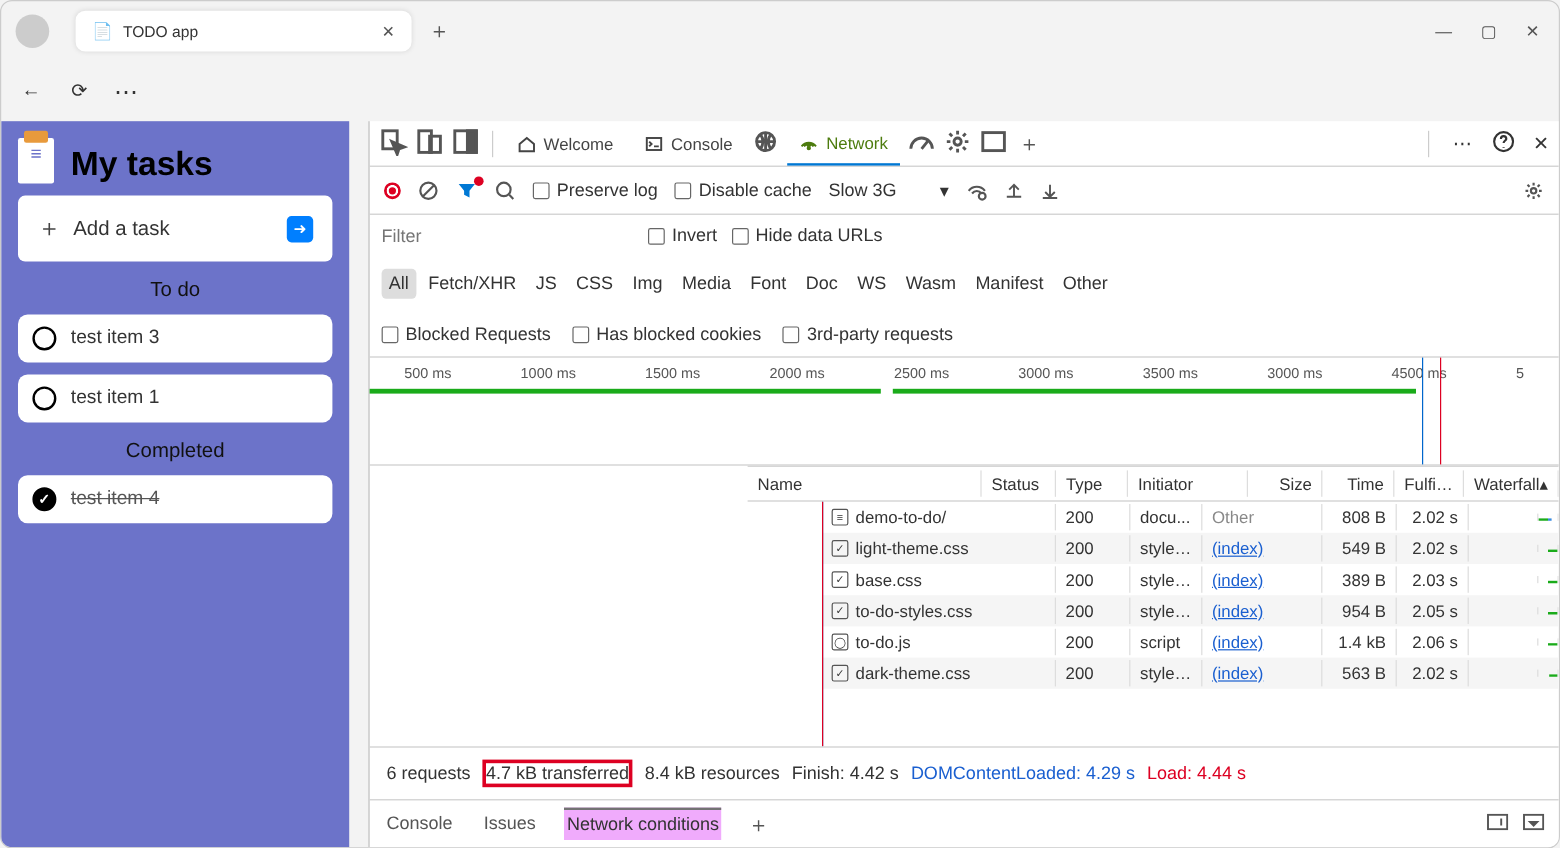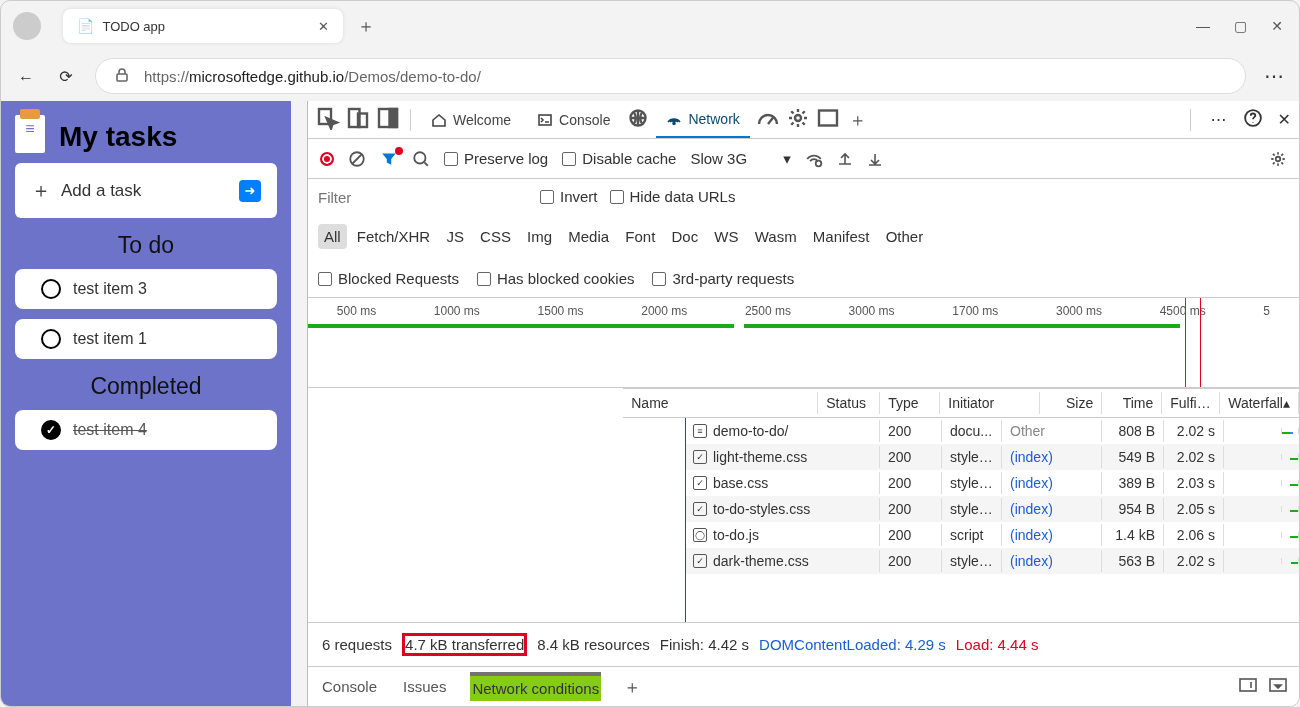--- a/index.html
+++ b/index.html
@@ -28,34 +28,34 @@
 
   
   .app { width: 290px; background: #6c73c9; padding: 14px; display: flex; flex-direction: column; gap: 10px; }
   .app-header { display: flex; align-items: flex-end; gap: 14px; color: #000; }
   .clip { display:inline-block; width:30px; height:38px; background:#fff; border-radius:2px; position:relative; }
   .clip::before { content:""; position:absolute; top:-6px; left:5px; right:5px; height:10px; background:#e89a3c; border-radius:2px; }
   .clip::after { content:"≡"; position:absolute; top:8px; left:0; right:0; text-align:center; font-size:16px; color:#6c73c9; line-height:12px; }
   .app-title { font-size: 28px; font-weight: 700; }
   .add-task { background:#fff; border-radius:6px; display:flex; align-items:center; padding:14px 16px; font-size:17px; gap:10px; cursor:text; }
   .add-task .go { margin-left:auto; width:22px; height:22px; background:#007fff; border-radius:4px; color:#fff; display:flex; align-items:center; justify-content:center; font-size:13px; }
-  .section-label { text-align:center; font-size:23px; color:#111; margin-top:4px; }
-  .task { background:#fff; border-radius:8px; display:flex; align-items:center; gap:12px; padding:10px 26px; font-size:16px; cursor:pointer; }
+  .section-label { text-align:center; font-size:17px; color:#111; margin-top:4px; }
+  .task { background:#fff; border-radius:8px; display:flex; align-items:center; gap:12px; padding:10px 12px; font-size:16px; cursor:pointer; }
   .circle { width:20px; height:20px; border:2.5px solid #000; border-radius:50%; flex-shrink:0; }
   .circle.checked { background:#000; position:relative; }
   .circle.checked::after { content:"✓"; color:#fff; position:absolute; inset:0; display:flex; align-items:center; justify-content:center; font-size:12px; font-weight:bold; }
   .done { text-decoration: line-through; color:#555; }
 
   
   .devtools { flex:1; display:flex; flex-direction:column; background:#fff; border-left:1px solid #bbb;margin-left:16px; }
   .dt-tabs { display:flex; align-items:center; height:38px; border-bottom:1px solid #ccc; padding:0 8px; gap:6px; }
   .dt-icon { width:24px; text-align:center; color:#555; cursor:pointer; }
   .dt-sep { width:1px; height:22px; background:#ccc; margin:0 4px; }
   .dt-tab { display:flex; align-items:center; gap:6px; padding:0 10px; height:100%; color:#444; font-size:14px; cursor:pointer; }
-  .dt-tab.active { color:#0c4a6e; border-bottom:2px solid #0078d4; }
+  .dt-tab.active { color:#4d7c0f; border-bottom:2px solid #0078d4; }
   .dt-tab svg { width:16px; height:16px; }
   .dt-right { margin-left:auto; display:flex; align-items:center; gap:16px; }
 
   .net-toolbar { display:flex; align-items:center; gap:14px; padding:6px 12px; border-bottom:1px solid #ccc; height:40px; }
   .rec { width:14px; height:14px; border:2px solid #d02; border-radius:50%; background:#d02; box-shadow:0 0 0 2px #fff inset; }
   .toolbtn { color:#555; cursor:pointer; display:flex; align-items:center; }
   .toolbtn.hl { color:#0078d4; position:relative; }
   .toolbtn.hl .dot { position:absolute; top:-3px; right:-5px; width:8px; height:8px; background:#d02; border-radius:50%; }
   .chk { display:flex; align-items:center; gap:6px; font-size:15px; cursor:pointer; }
   .chk-box { width:14px; height:14px; border:1.5px solid #666; border-radius:2px; }
@@ -79,36 +79,36 @@
   .c-name { width:195px; display:flex; align-items:center; gap:6px; }
   .c-status { width:62px; }
   .c-type { width:60px; }
   .c-init { width:100px; }
   .c-size { width:62px; text-align:right; }
   .c-time { width:60px; text-align:right; }
   .c-ful { width:58px; }
   .c-wf { flex:1; position:relative; }
   .gr { height:26px; align-items:center; }
   .gr:nth-child(even) { background:#f5f5f5; }
-  .link { color:#1a5fd0; cursor:pointer; }
+  .link { color:#1a5fd0; text-decoration:underline; cursor:pointer; }
   .link.other { color:#888; text-decoration:none; }
   .wf-bar { position:absolute; top:4px; height:16px; background:#1aab1a; }
   .wf-bar .cap { position:absolute; right:-3px; top:0; bottom:0; width:3px; background:#3a8be0; }
   .redline { position:absolute; top:0; bottom:0; width:1px; background:#d02; }
   .blueline { position:absolute; top:0; bottom:0; width:1px; background:#06c; }
   .file-ico { width:14px; height:14px; border:1px solid #555; border-radius:2px; display:inline-flex; align-items:center; justify-content:center; font-size:9px; flex-shrink:0; }
 
   .summary { border-top:1px solid #ccc; padding:10px 14px; display:flex; gap:10px; font-size:15px; align-items:center; }
   .hl-box { border:3px solid #d02; padding:0 0; }
   .dcl { color:#1a5fd0; }
   .load { color:#d02; }
 
   .drawer { display:flex; align-items:center; border-top:1px solid #ccc; height:40px; padding:0 12px; gap:22px; font-size:15px; color:#555; }
   .drawer .dtab { cursor:pointer; padding:4px 2px; }
-  .drawer .dtab.active { background:#84cc16; color:#333; border-top:4px solid #737373; }
+  .drawer .dtab.active { background:#f0abfc; color:#333; border-top:2px solid #737373; }
   .drawer-right { margin-left:auto; display:flex; gap:12px; }
 
   svg { stroke: currentColor; stroke-width:1.6; fill:none; }
 </style>
 </head>
 <body>
 
 <div class="titlebar">
   <div class="profile-dot"></div>
   <div class="tab">
@@ -120,29 +120,20 @@
   <div class="win-controls">
     <span>—</span>
     <span>▢</span>
     <span>✕</span>
   </div>
 </div>
 
 <div class="addrbar">
   <span class="nav-btn">←</span>
   <span class="nav-btn">⟳</span>
-  <div class="urlbox">
-    <span class="url-lock">
-      <svg width="16" height="16" viewBox="0 0 16 16">
-          <rect x="3" y="7" width="10" height="7" rx="1"></rect>
-          <path d="M5 7V5a3 3 0 016 0v2"></path>
-        </svg>
-    </span>
-    <span class="url-text"><span>https://</span><b>microsoftedge.github.io</b><span>/Demos/demo-to-do/</span></span>
-  </div>
   <span class="kebab">⋯</span>
 </div>
 
 <div class="content">
 
   <div class="app">
     <div class="app-header">
       <span class="clip"></span>
       <span class="app-title">My tasks</span>
     </div>
@@ -319,21 +310,21 @@
     </div>
 
     <div class="timeline">
       <div class="ticks" id="tl-ticks">
           <div>500 ms</div>
           <div>1000 ms</div>
           <div>1500 ms</div>
           <div>2000 ms</div>
           <div>2500 ms</div>
           <div>3000 ms</div>
-          <div>1700 ms</div>
+          <div>3500 ms</div>
           <div>3000 ms</div>
           <div>4500 ms</div>
           <div>5</div>
         </div>
       <div class="greenbar"></div>
         <div class="greenbar2"></div>
       <div class="blueline" style="left:88.5%"></div>
       <div class="redline" style="left:90%"></div>
     </div>
 

